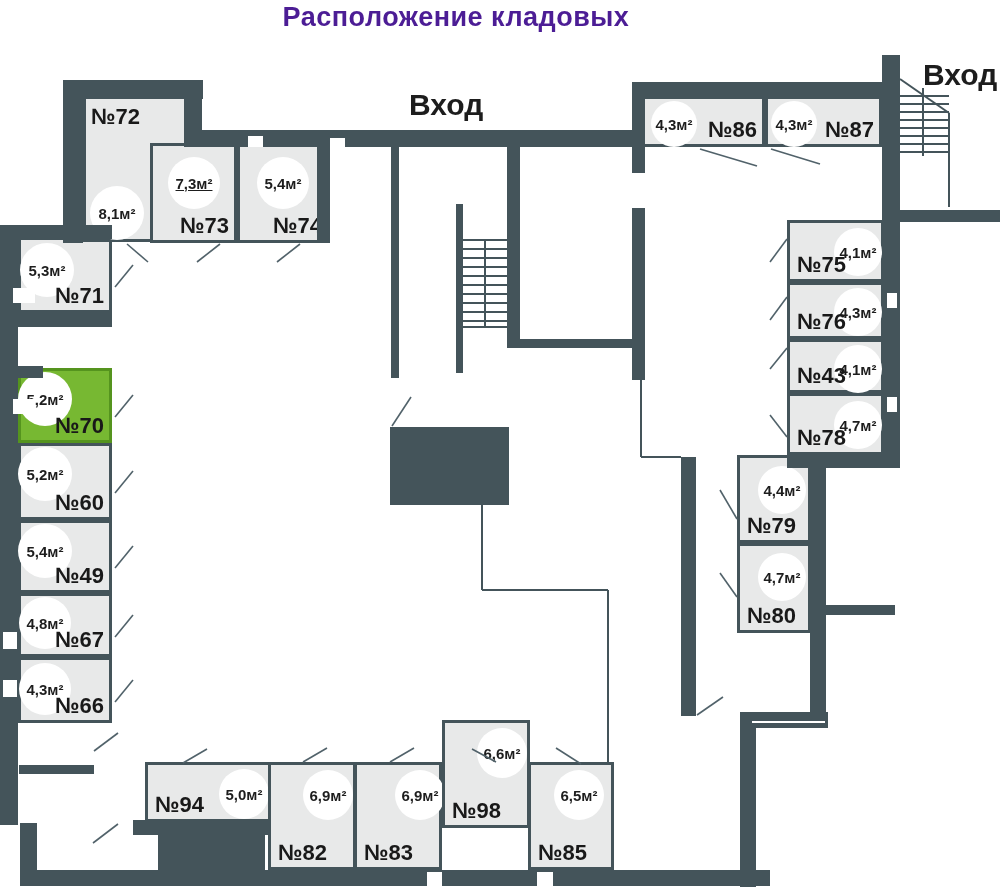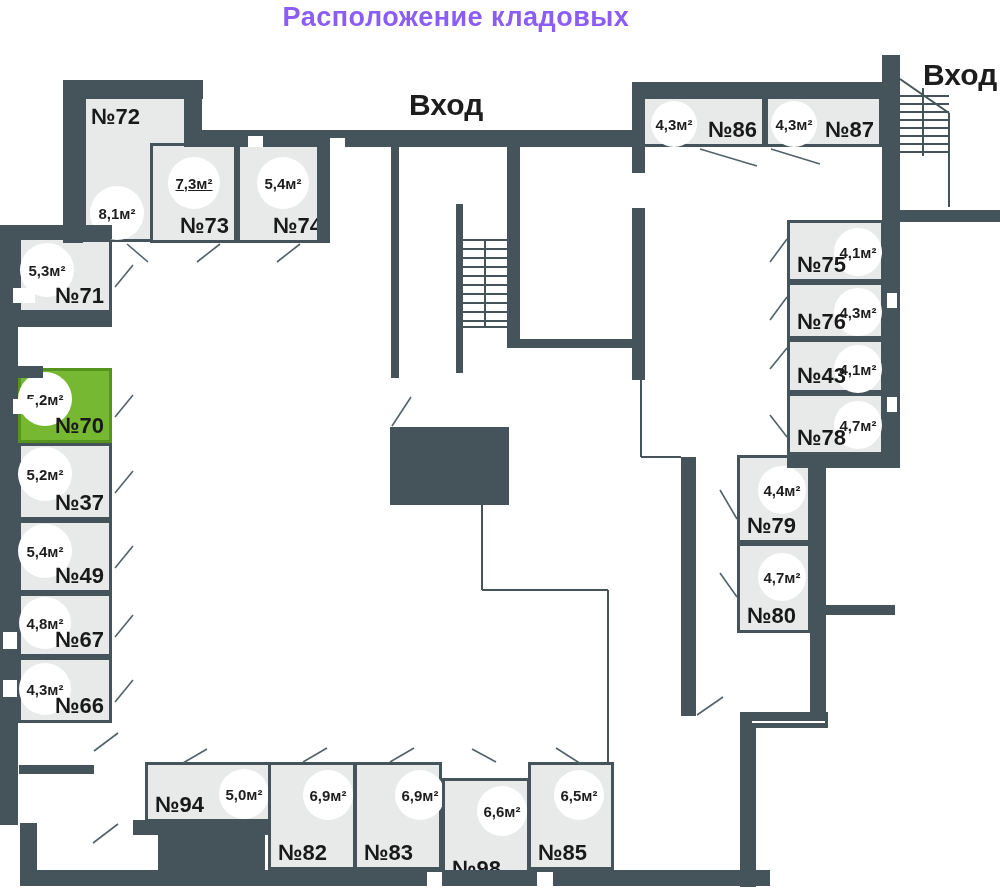--- a/index.html
+++ b/index.html
@@ -1,19 +1,19 @@
 <!DOCTYPE html>
 <html><head>
 <meta charset="utf-8">
 <style>
   html,body{margin:0;padding:0;background:#fff;}
   #stage{position:relative;width:1000px;height:888px;overflow:hidden;background:#fff;
          font-family:"Liberation Sans", sans-serif;color:#1d1d1d;}
   .title{position:absolute;left:0;top:2px;width:912px;text-align:center;
-         font-size:27px;font-weight:600;letter-spacing:.5px;color:#8b5cf6;}
+         font-size:27px;font-weight:600;letter-spacing:.5px;color:#4c1d95;}
   .entrance{position:absolute;font-size:30px;font-weight:600;color:#1d1d1d;white-space:nowrap;}
   .entrance-top{left:409px;top:88px;}
   .entrance-right{left:923px;top:58px;}
   svg.layer{position:absolute;left:0;top:0;}
   .w{fill:var(--wall);}
   .n{fill:#ffffff;}
   .t{stroke:var(--wall);stroke-width:2;fill:none;}
   .d{stroke:#51626a;stroke-width:1.6;fill:none;}
   .room{position:absolute;box-sizing:border-box;background:var(--room);
         border:3px solid var(--wall);}
@@ -42,21 +42,21 @@
       <div class="room" style="left: 18px; top: 593px; width: 94px; height: 64px;">
         <div class="badge" style="left: -2px; top: 1px; width: 52px; height: 52px;">4,8м²</div>
         <div class="num lbl-br">№67</div>
       </div>
       <div class="room" style="left: 18px; top: 520px; width: 94px; height: 73px;">
         <div class="badge" style="left: -3px; top: 1px; width: 54px; height: 54px;">5,4м²</div>
         <div class="num lbl-br">№49</div>
       </div>
       <div class="room" style="left: 18px; top: 443px; width: 94px; height: 77px;">
         <div class="badge" style="left: -3px; top: 1px; width: 54px; height: 54px;">5,2м²</div>
-        <div class="num lbl-br">№37</div>
+        <div class="num lbl-br">№60</div>
       </div>
       <div class="room hl" style="left: 18px; top: 368px; width: 94px; height: 75px;">
         <div class="badge" style="left: -3px; top: 1px; width: 54px; height: 54px;">5,2м²</div>
         <div class="num lbl-br">№70</div>
       </div>
       <div class="room" style="left: 18px; top: 237px; width: 94px; height: 76px;">
         <div class="badge" style="left: -1px; top: 3px; width: 54px; height: 54px;">5,3м²</div>
         <div class="num lbl-br">№71</div>
       </div>
       <div class="room" style="left: 83px; top: 95px; width: 104px; height: 147px;">
@@ -100,21 +100,21 @@
         <div class="num lbl-bl">№94</div>
       </div>
       <div class="room" style="left: 268px; top: 762px; width: 88px; height: 108px;">
         <div class="badge" style="left: 32px; top: 5px; width: 50px; height: 50px;">6,9м²</div>
         <div class="num lbl-bl">№82</div>
       </div>
       <div class="room" style="left: 354px; top: 762px; width: 88px; height: 108px;">
         <div class="badge" style="left: 38px; top: 5px; width: 50px; height: 50px;">6,9м²</div>
         <div class="num lbl-bl">№83</div>
       </div>
-      <div class="room" style="left: 442px; top: 778px; width: 88px; height: 108px;">
+      <div class="room" style="left: 442px; top: 720px; width: 88px; height: 108px;">
         <div class="badge" style="left: 32px; top: 5px; width: 50px; height: 50px;">6,6м²</div>
         <div class="num lbl-bl">№98</div>
       </div>
       <div class="room" style="left: 528px; top: 762px; width: 86px; height: 108px;">
         <div class="badge" style="left: 23px; top: 5px; width: 50px; height: 50px;">6,5м²</div>
         <div class="num lbl-bl">№85</div>
       </div>
       <div class="room" style="left: 641px; top: 95px; width: 124px; height: 52px;">
         <div class="badge" style="left: 7px; top: 3px; width: 46px; height: 46px;">4,3м²</div>
         <div class="num lbl-br">№86</div>

